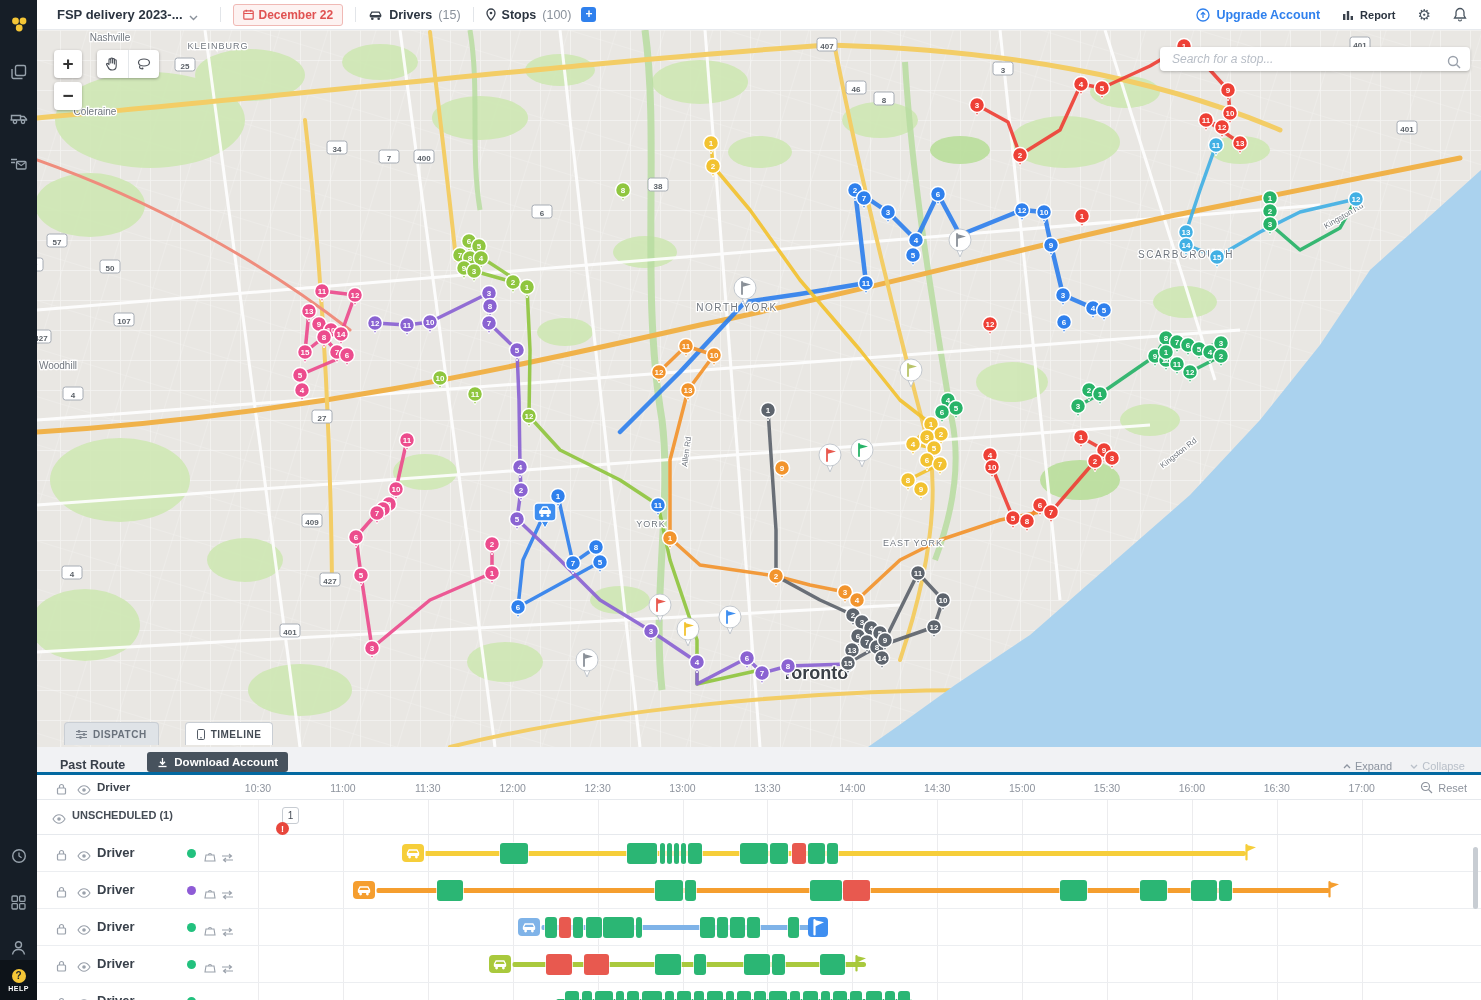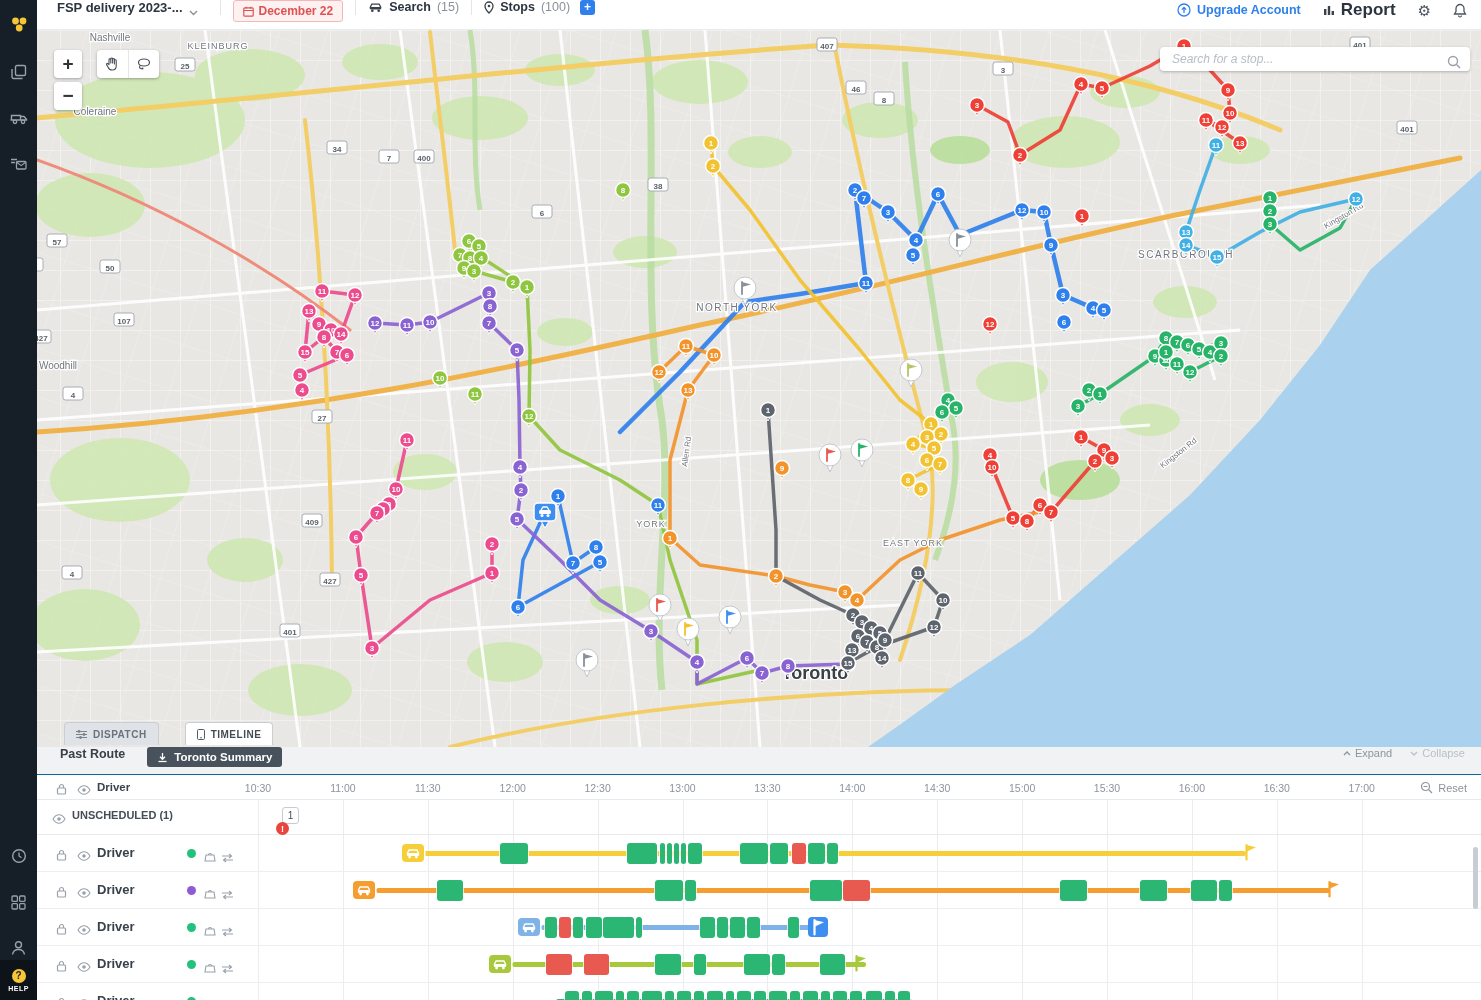--- a/index.html
+++ b/index.html
@@ -15,34 +15,34 @@
              color:#97a2ac;cursor:pointer;}
   .side-spacer{flex:1;}
   .help{width:37px;height:40px;background:#0d1319;display:flex;flex-direction:column;align-items:center;
         justify-content:center;gap:2px;cursor:pointer;}
   .help .q{width:14px;height:14px;border-radius:50%;background:#f5c636;color:#20262d;font-size:10px;
            font-weight:bold;display:flex;align-items:center;justify-content:center;}
   .help .lbl{font-size:7px;color:#fff;letter-spacing:.5px;font-weight:bold;}
 
   
   .topbar{position:absolute;left:37px;top:0;width:1444px;height:30px;background:#fff;
-          border-bottom:1px solid #e7eaee;display:flex;align-items:flex-start;
+          border-bottom:1px solid #e7eaee;display:flex;align-items:center;
           padding:0 14px 0 20px;z-index:40;}
   .proj{font-size:13px;font-weight:bold;color:#2b3440;cursor:pointer;white-space:nowrap;}
   .chev{margin:2px 10px 0 6px;color:#8a919b;}
   .tb-div{width:1px;height:15px;background:#e2e5e9;margin:0 12px;}
   .date-badge{display:flex;align-items:center;gap:5px;border:1px solid #f0b9b5;background:#fdf2f1;
               border-radius:3px;padding:3px 9px;color:#e05252;font-size:12px;font-weight:bold;cursor:pointer;}
   .tb-item{display:flex;align-items:center;gap:6px;font-size:12.5px;color:#2b3440;font-weight:bold;cursor:pointer;}
   .tb-item .cnt{color:#8a919b;font-weight:normal;}
   .plus-btn{width:15px;height:15px;margin-left:10px;background:#2f80ed;color:#fff;border-radius:3px;
             font-size:12px;line-height:14px;text-align:center;font-weight:bold;cursor:pointer;}
   .tb-right{margin-left:auto;display:flex;align-items:center;gap:22px;}
   .upgrade{display:flex;align-items:center;gap:6px;color:#2f80ed;font-size:12.5px;font-weight:bold;cursor:pointer;}
-  .report{display:flex;align-items:center;gap:6px;color:#2b3440;font-size:17px;font-weight:bold;cursor:pointer;}
+  .report{display:flex;align-items:center;gap:6px;color:#2b3440;font-size:11px;font-weight:bold;cursor:pointer;}
   .gear{font-size:15px;color:#4a5560;cursor:pointer;line-height:1;}
   .bell{cursor:pointer;display:flex;}
 
   
   .map{position:absolute;left:37px;top:30px;width:1444px;height:717px;background:#e9e7e3;overflow:hidden;}
   .map svg.base{position:absolute;left:0;top:0;}
   .mapbtn{position:absolute;background:#fff;border-radius:4px;box-shadow:0 1px 3px rgba(0,0,0,.3);
           display:flex;align-items:center;justify-content:center;cursor:pointer;z-index:5;}
   .zin{left:17px;top:20px;width:28px;height:28px;font-size:19px;color:#333;font-weight:bold;}
   .zout{left:17px;top:52px;width:28px;height:28px;font-size:19px;color:#333;font-weight:bold;}
@@ -57,21 +57,21 @@
   .search-ico{position:absolute;right:9px;top:8px;}
   .map-tabs{position:absolute;left:27px;top:692px;display:flex;gap:26px;z-index:6;}
   .mtab{height:23px;display:flex;align-items:center;gap:6px;padding:0 11px;border-radius:4px 4px 0 0;
         font-size:10px;font-weight:bold;letter-spacing:.5px;cursor:pointer;}
   .mtab.inactive{background:#dfe3e7;color:#6a727c;border:1px solid #c9ced4;border-bottom:none;}
   .mtab.active{background:#fff;color:#444b54;border:1px solid #c9ced4;border-bottom:none;}
 
   
   .panel{position:absolute;left:37px;top:747px;width:1444px;height:253px;background:#fff;z-index:10;}
   .panel-head{position:absolute;top:0;left:0;right:0;height:28px;background:#f1f2f4;
-              border-bottom:1px solid #0369a1;display:flex;align-items:flex-start;padding:0 16px 0 23px;}
+              border-bottom:3px solid #0369a1;display:flex;align-items:flex-end;padding:0 16px 0 23px;}
   .ph-title{font-size:12.5px;font-weight:bold;color:#39404a;}
   .dl-btn{margin-left:22px;background:#47525d;color:#fff;border-radius:3px;padding:4px 10px;
           font-size:11.5px;font-weight:bold;display:flex;align-items:center;gap:6px;cursor:pointer;}
   .ph-right{margin-left:auto;display:flex;align-items:center;gap:18px;font-size:11px;}
   .exp{color:#8d95a0;display:flex;align-items:center;gap:4px;cursor:pointer;}
   .clp{color:#b9c0c9;display:flex;align-items:center;gap:4px;cursor:pointer;}
 
   .time-head{position:absolute;top:28px;left:0;right:0;height:25px;background:#fff;border-bottom:1px solid #e6e9ed;z-index:3;}
   .th-ico{position:absolute;top:6px;color:#9aa1ab;}
   .th-driver{position:absolute;left:60px;top:6px;font-size:11.5px;font-weight:bold;color:#3c434c;}
@@ -179,21 +179,21 @@
       <span>December 22</span>
     </span>
     <span class="tb-div"></span>
     <span class="tb-item">
       <svg width="15" height="12" viewBox="0 0 16 12">
           <path d="M2.5 7V6l1.6-3h7.8L13.5 6v1" fill="none" stroke="#39414b" stroke-width="1.3"></path>
           <rect x="1.8" y="6" width="12.4" height="2.6" rx="1.2" fill="#39414b"></rect>
           <circle cx="4.6" cy="10" r="1.4" fill="#39414b"></circle>
           <circle cx="11.4" cy="10" r="1.4" fill="#39414b"></circle>
         </svg>
-      <span>Search</span>
+      <span>Drivers</span>
       <span class="cnt">(15)</span>
     </span>
     <span class="tb-div"></span>
     <span class="tb-item">
       <svg width="10" height="13" viewBox="0 0 10 13">
           <path d="M5 1a4 4 0 0 1 4 4c0 3-4 7-4 7S1 8 1 5a4 4 0 0 1 4-4Z" fill="none" stroke="#39414b" stroke-width="1.3"></path>
           <circle cx="5" cy="5" r="1.3" fill="#39414b"></circle>
         </svg>
       <span>Stops</span>
       <span class="cnt">(100)</span>
@@ -1295,21 +1295,21 @@
   </div>
 
   <div class="panel">
     <div class="panel-head">
       <span class="ph-title">Past Route</span>
       <span class="dl-btn">
         <svg width="11" height="11" viewBox="0 0 11 11">
             <path d="M5.5 1v6M3 4.8 5.5 7.3 8 4.8" stroke="#fff" stroke-width="1.3" fill="none"></path>
             <path d="M1.5 9.5h8" stroke="#fff" stroke-width="1.3"></path>
           </svg>
-        <span>Toronto Summary</span>
+        <span>Download Account</span>
       </span>
       <span class="ph-right">
         <span class="exp">
           <svg width="8" height="5" viewBox="0 0 8 5">
               <path d="M1 4 4 1 7 4" stroke="#8d95a0" fill="none" stroke-width="1.3"></path>
             </svg>
           <span>Expand</span>
         </span>
         <span class="clp">
           <svg width="8" height="5" viewBox="0 0 8 5">

